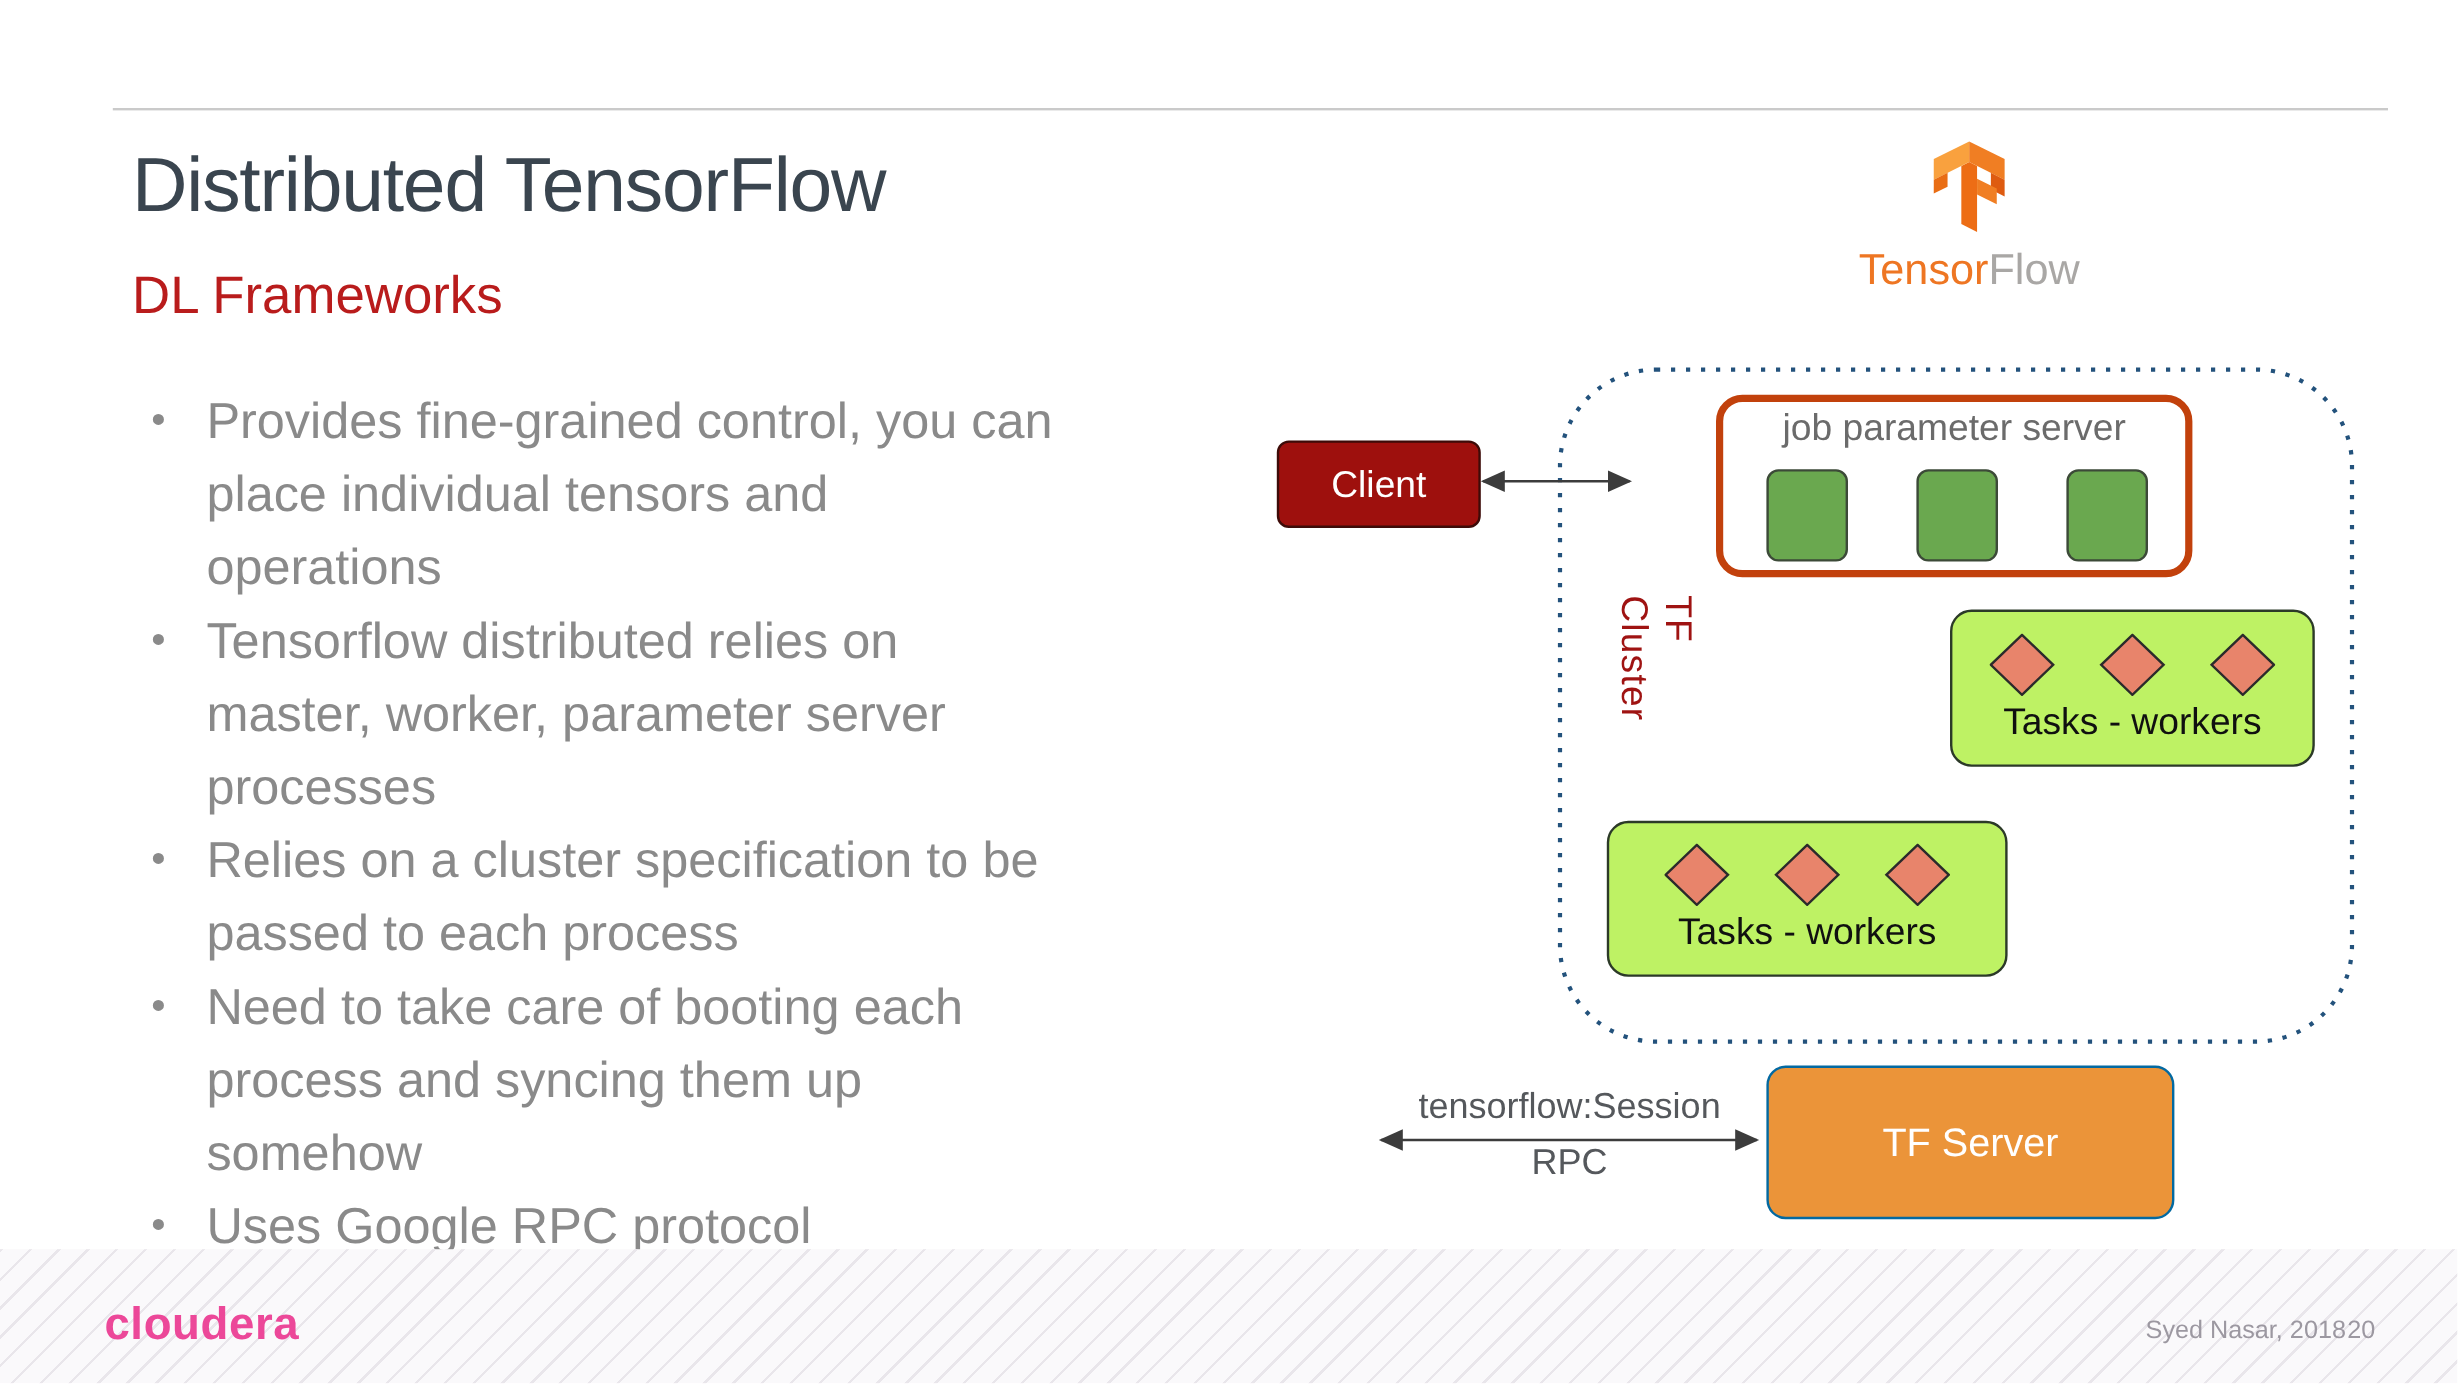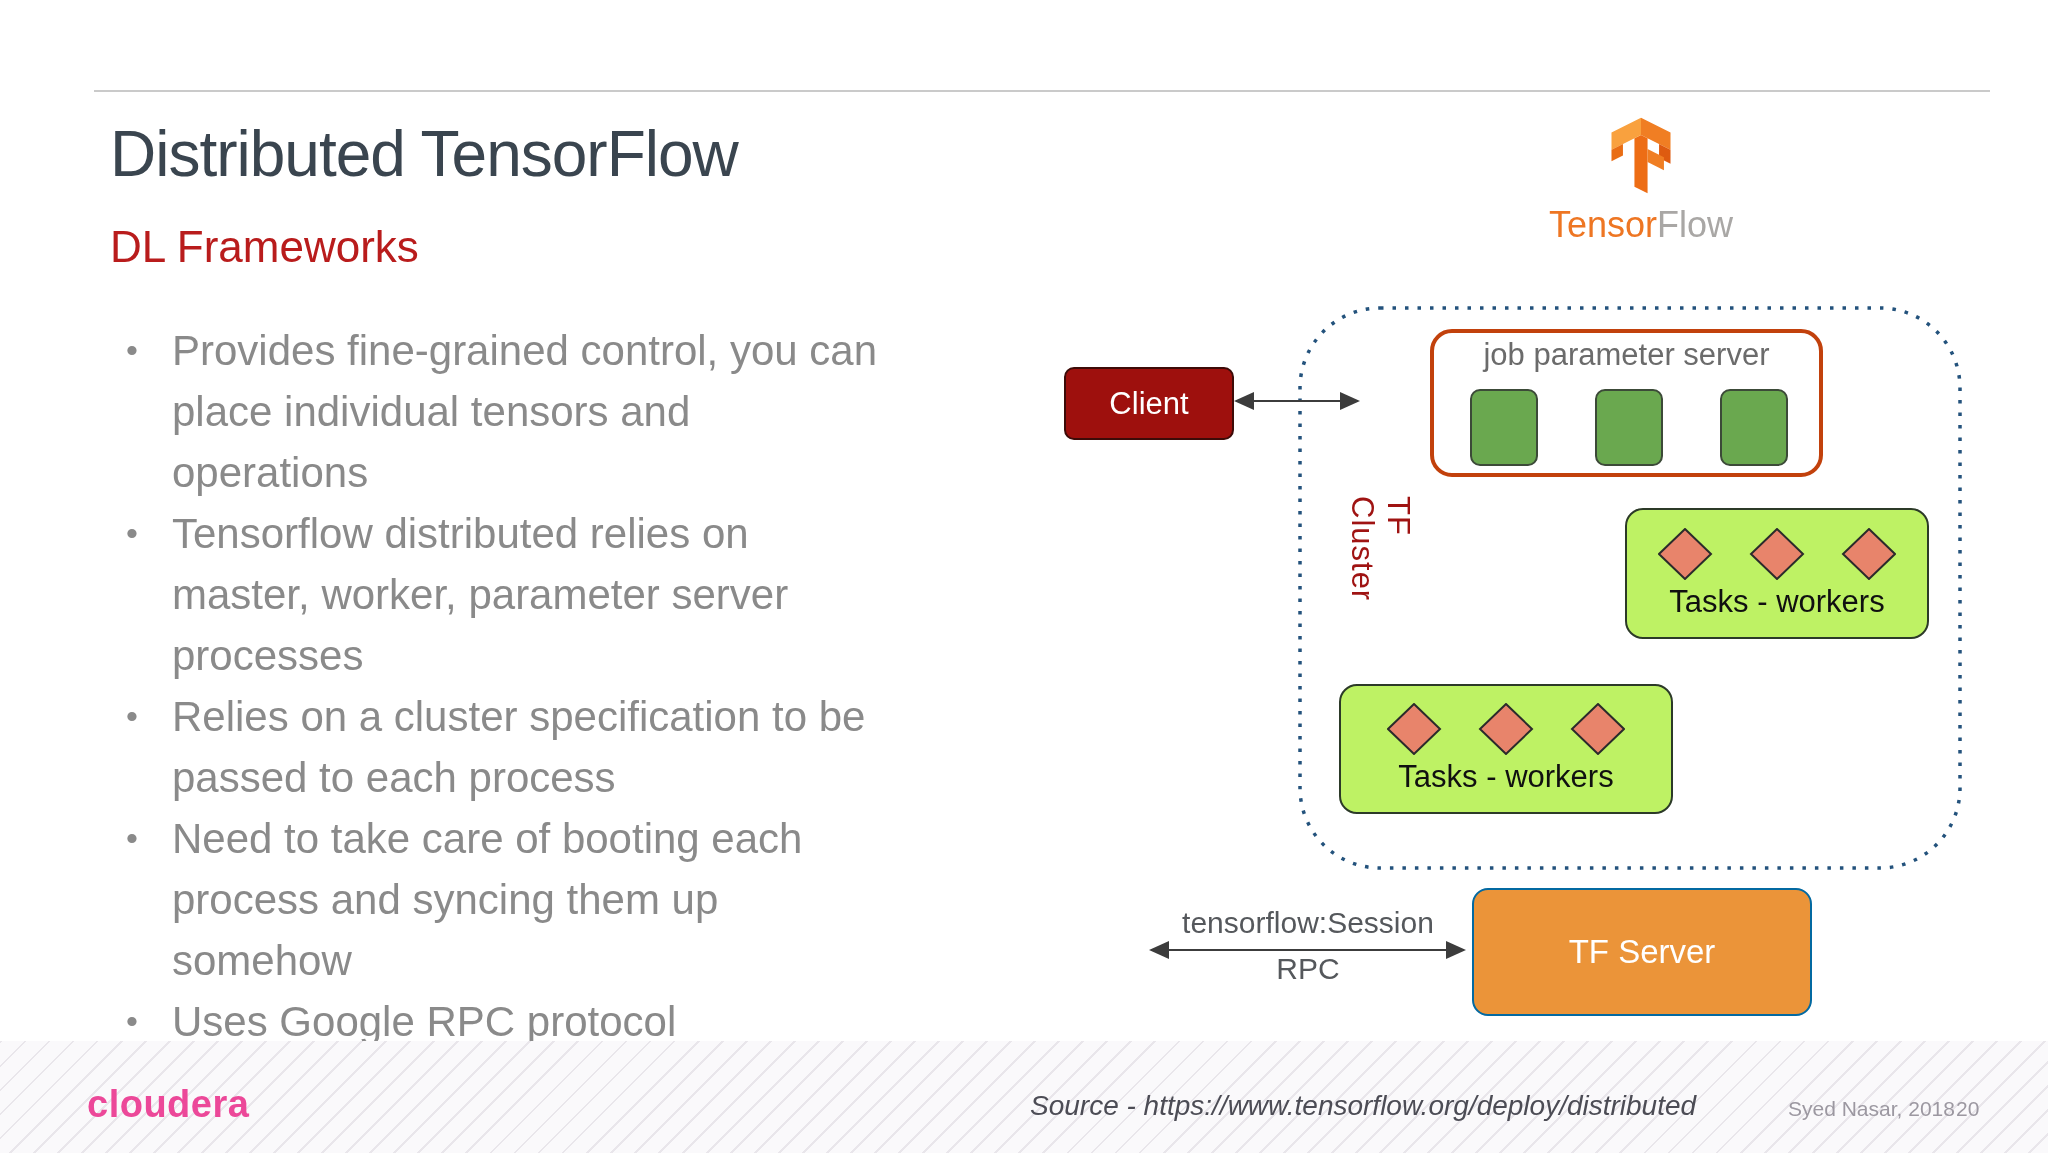--- a/index.html
+++ b/index.html
@@ -45,21 +45,21 @@
     display:flex; align-items:center; justify-content:center;
     color:#ffffff; font-size:31px;
   }
   .cluster-label {
     position:absolute; left:1344px; top:496px; height:150px;
     writing-mode:vertical-rl; text-orientation:mixed;
     color:#9f1312; font-size:31px; font-weight:500; letter-spacing:1px;
   }
   .param-box {
     position:absolute; left:1430px; top:329px; width:385px; height:140px;
-    background:#ffffff; border:4px solid #c2410c; border-radius:22px;
+    background:#ffffff; border:6px solid #c2410c; border-radius:22px;
   }
   .param-label {
     position:absolute; left:0; top:4px; width:100%; text-align:center;
     color:#6b6b6b; font-size:31px;
   }
   .gsq {
     position:absolute; top:56px; width:64px; height:73px;
     background:#6aa84f; border:2px solid #3c4a38; border-radius:10px;
   }
   .gsq.s1 { left:36px; } .gsq.s2 { left:161px; } .gsq.s3 { left:286px; }
@@ -184,17 +184,16 @@
 
   <div class="tf-server">
     <span>TF Server</span>
   </div>
 
   <div class="session-l1">tensorflow:Session</div>
   <div class="session-l2">RPC</div>
 
   <div class="hatch"></div>
   <div class="brand">cloudera</div>
-  <div class="source">Source - https://www.tensorflow.org/deploy/distributed</div>
   <div class="author">Syed Nasar, 2018</div>
   <div class="page-num">20</div>
 
 </div>
 
 </body></html>

